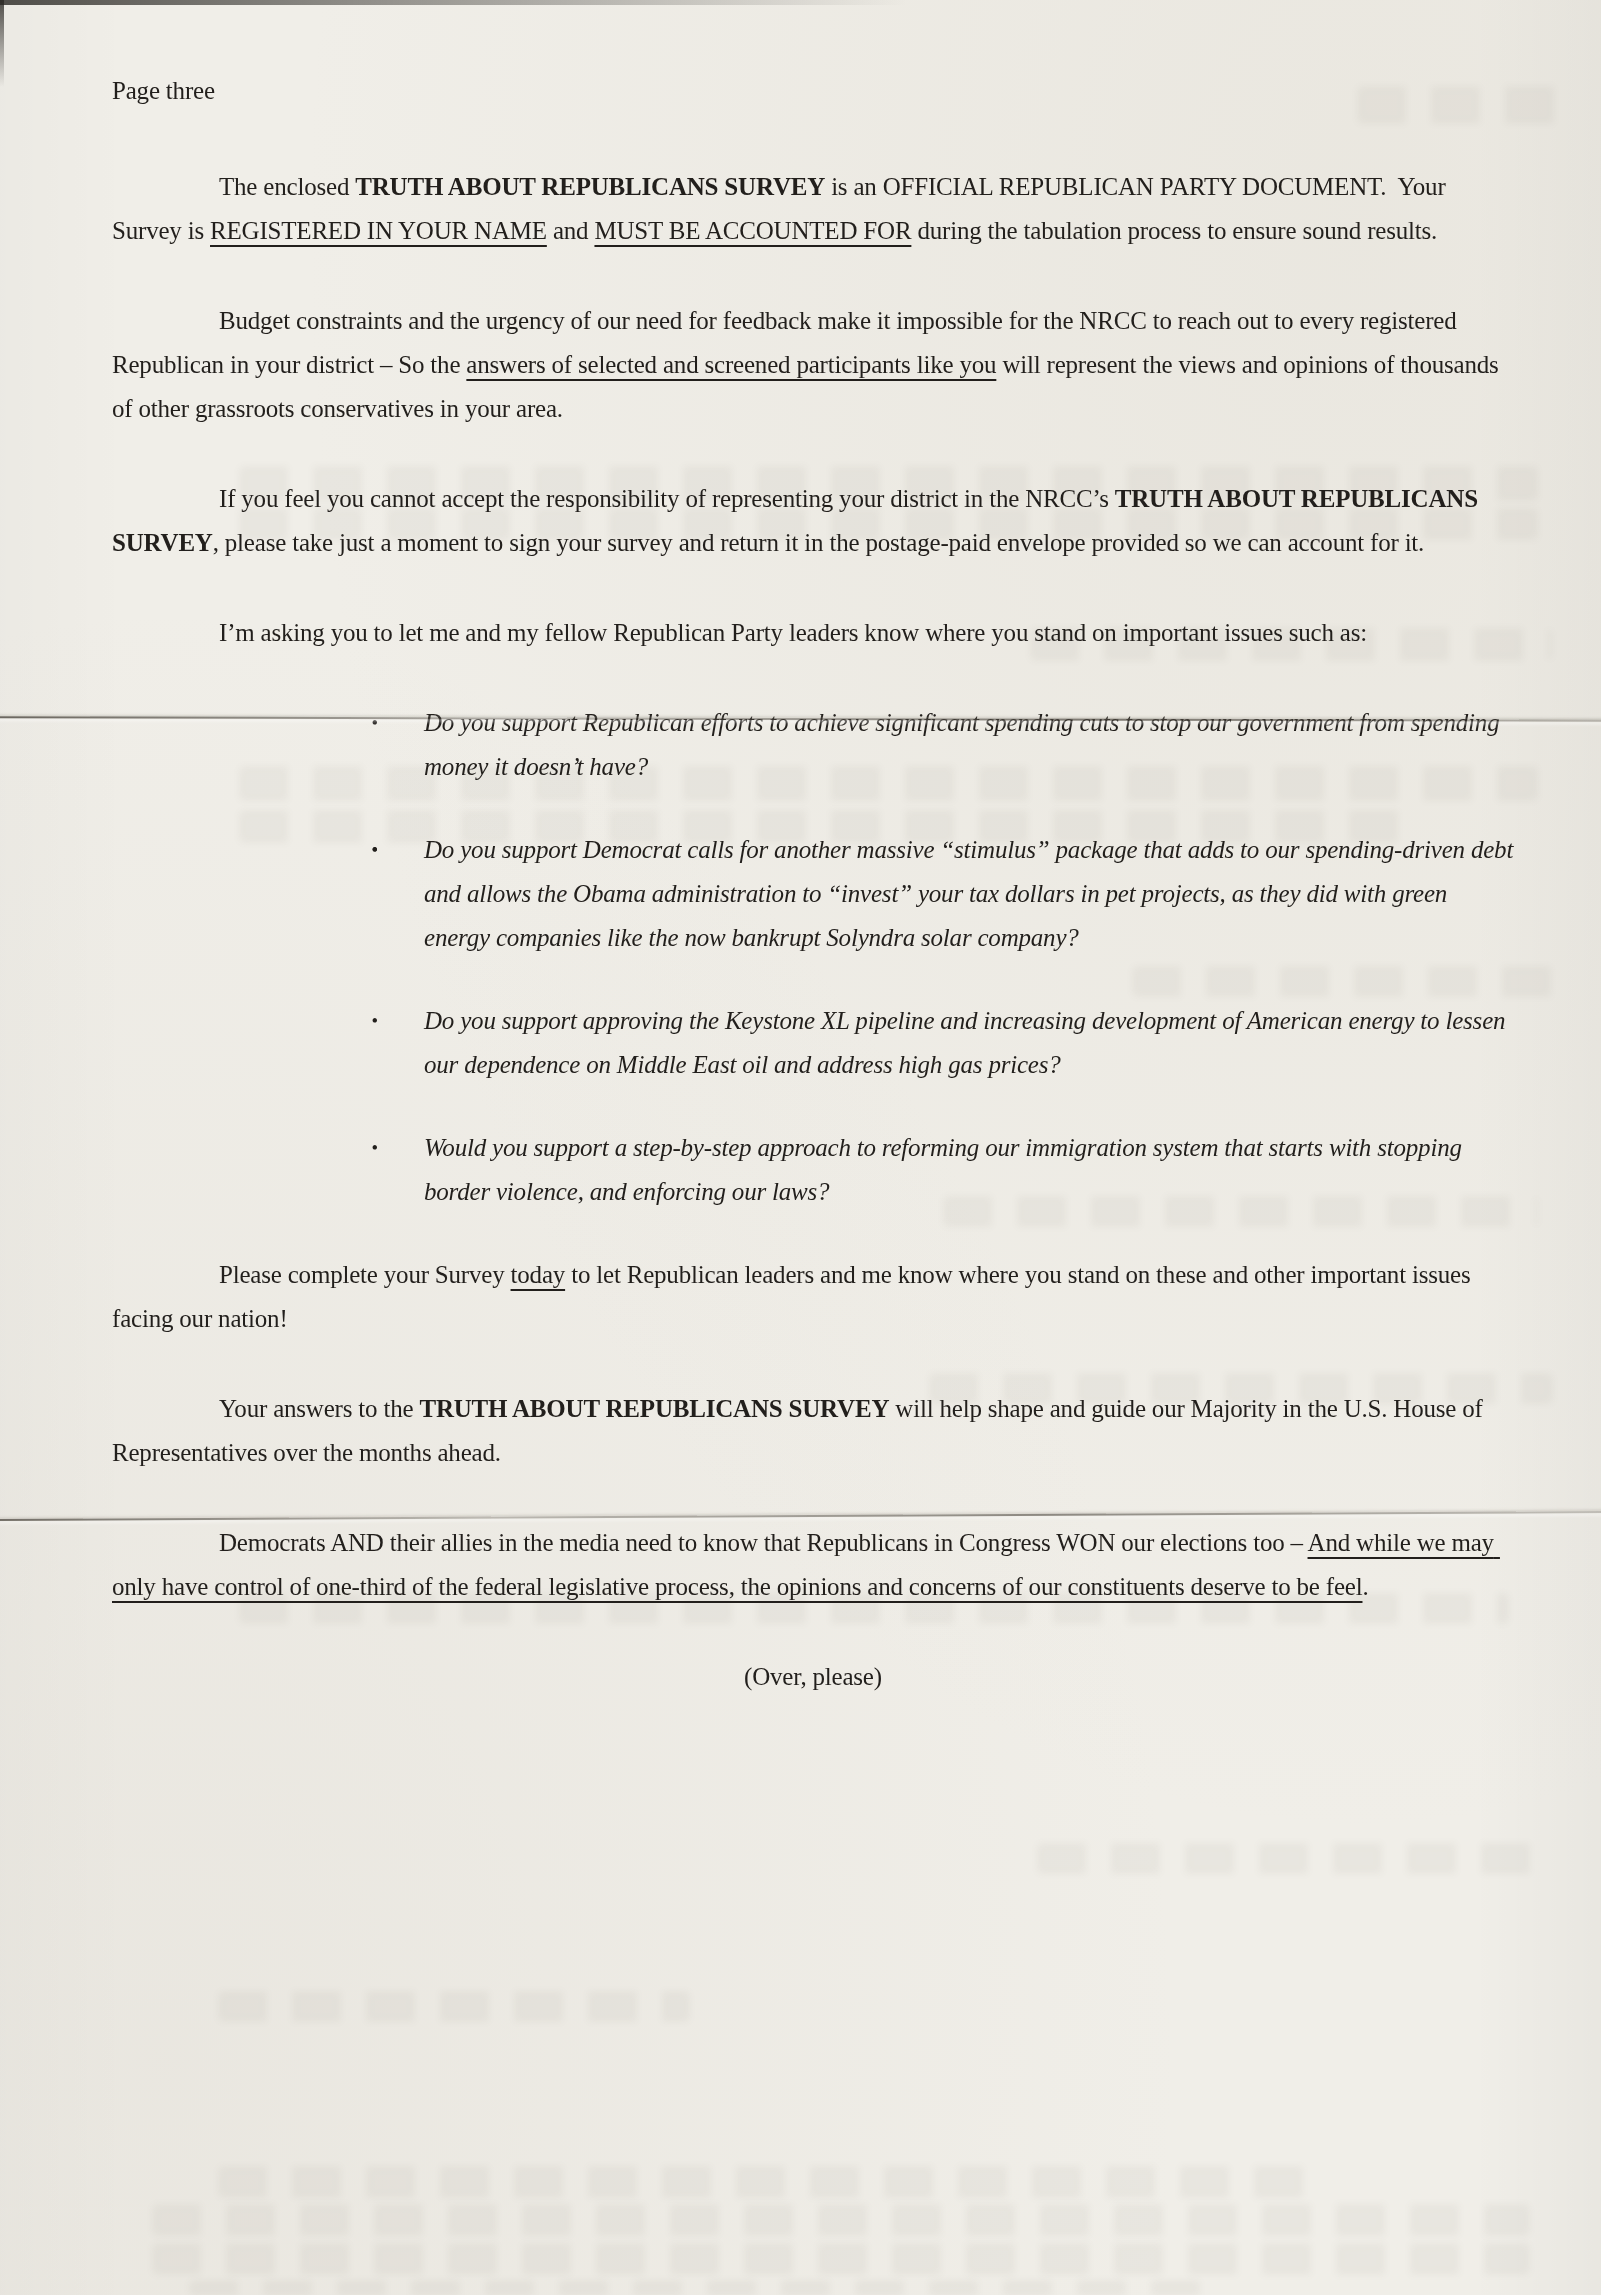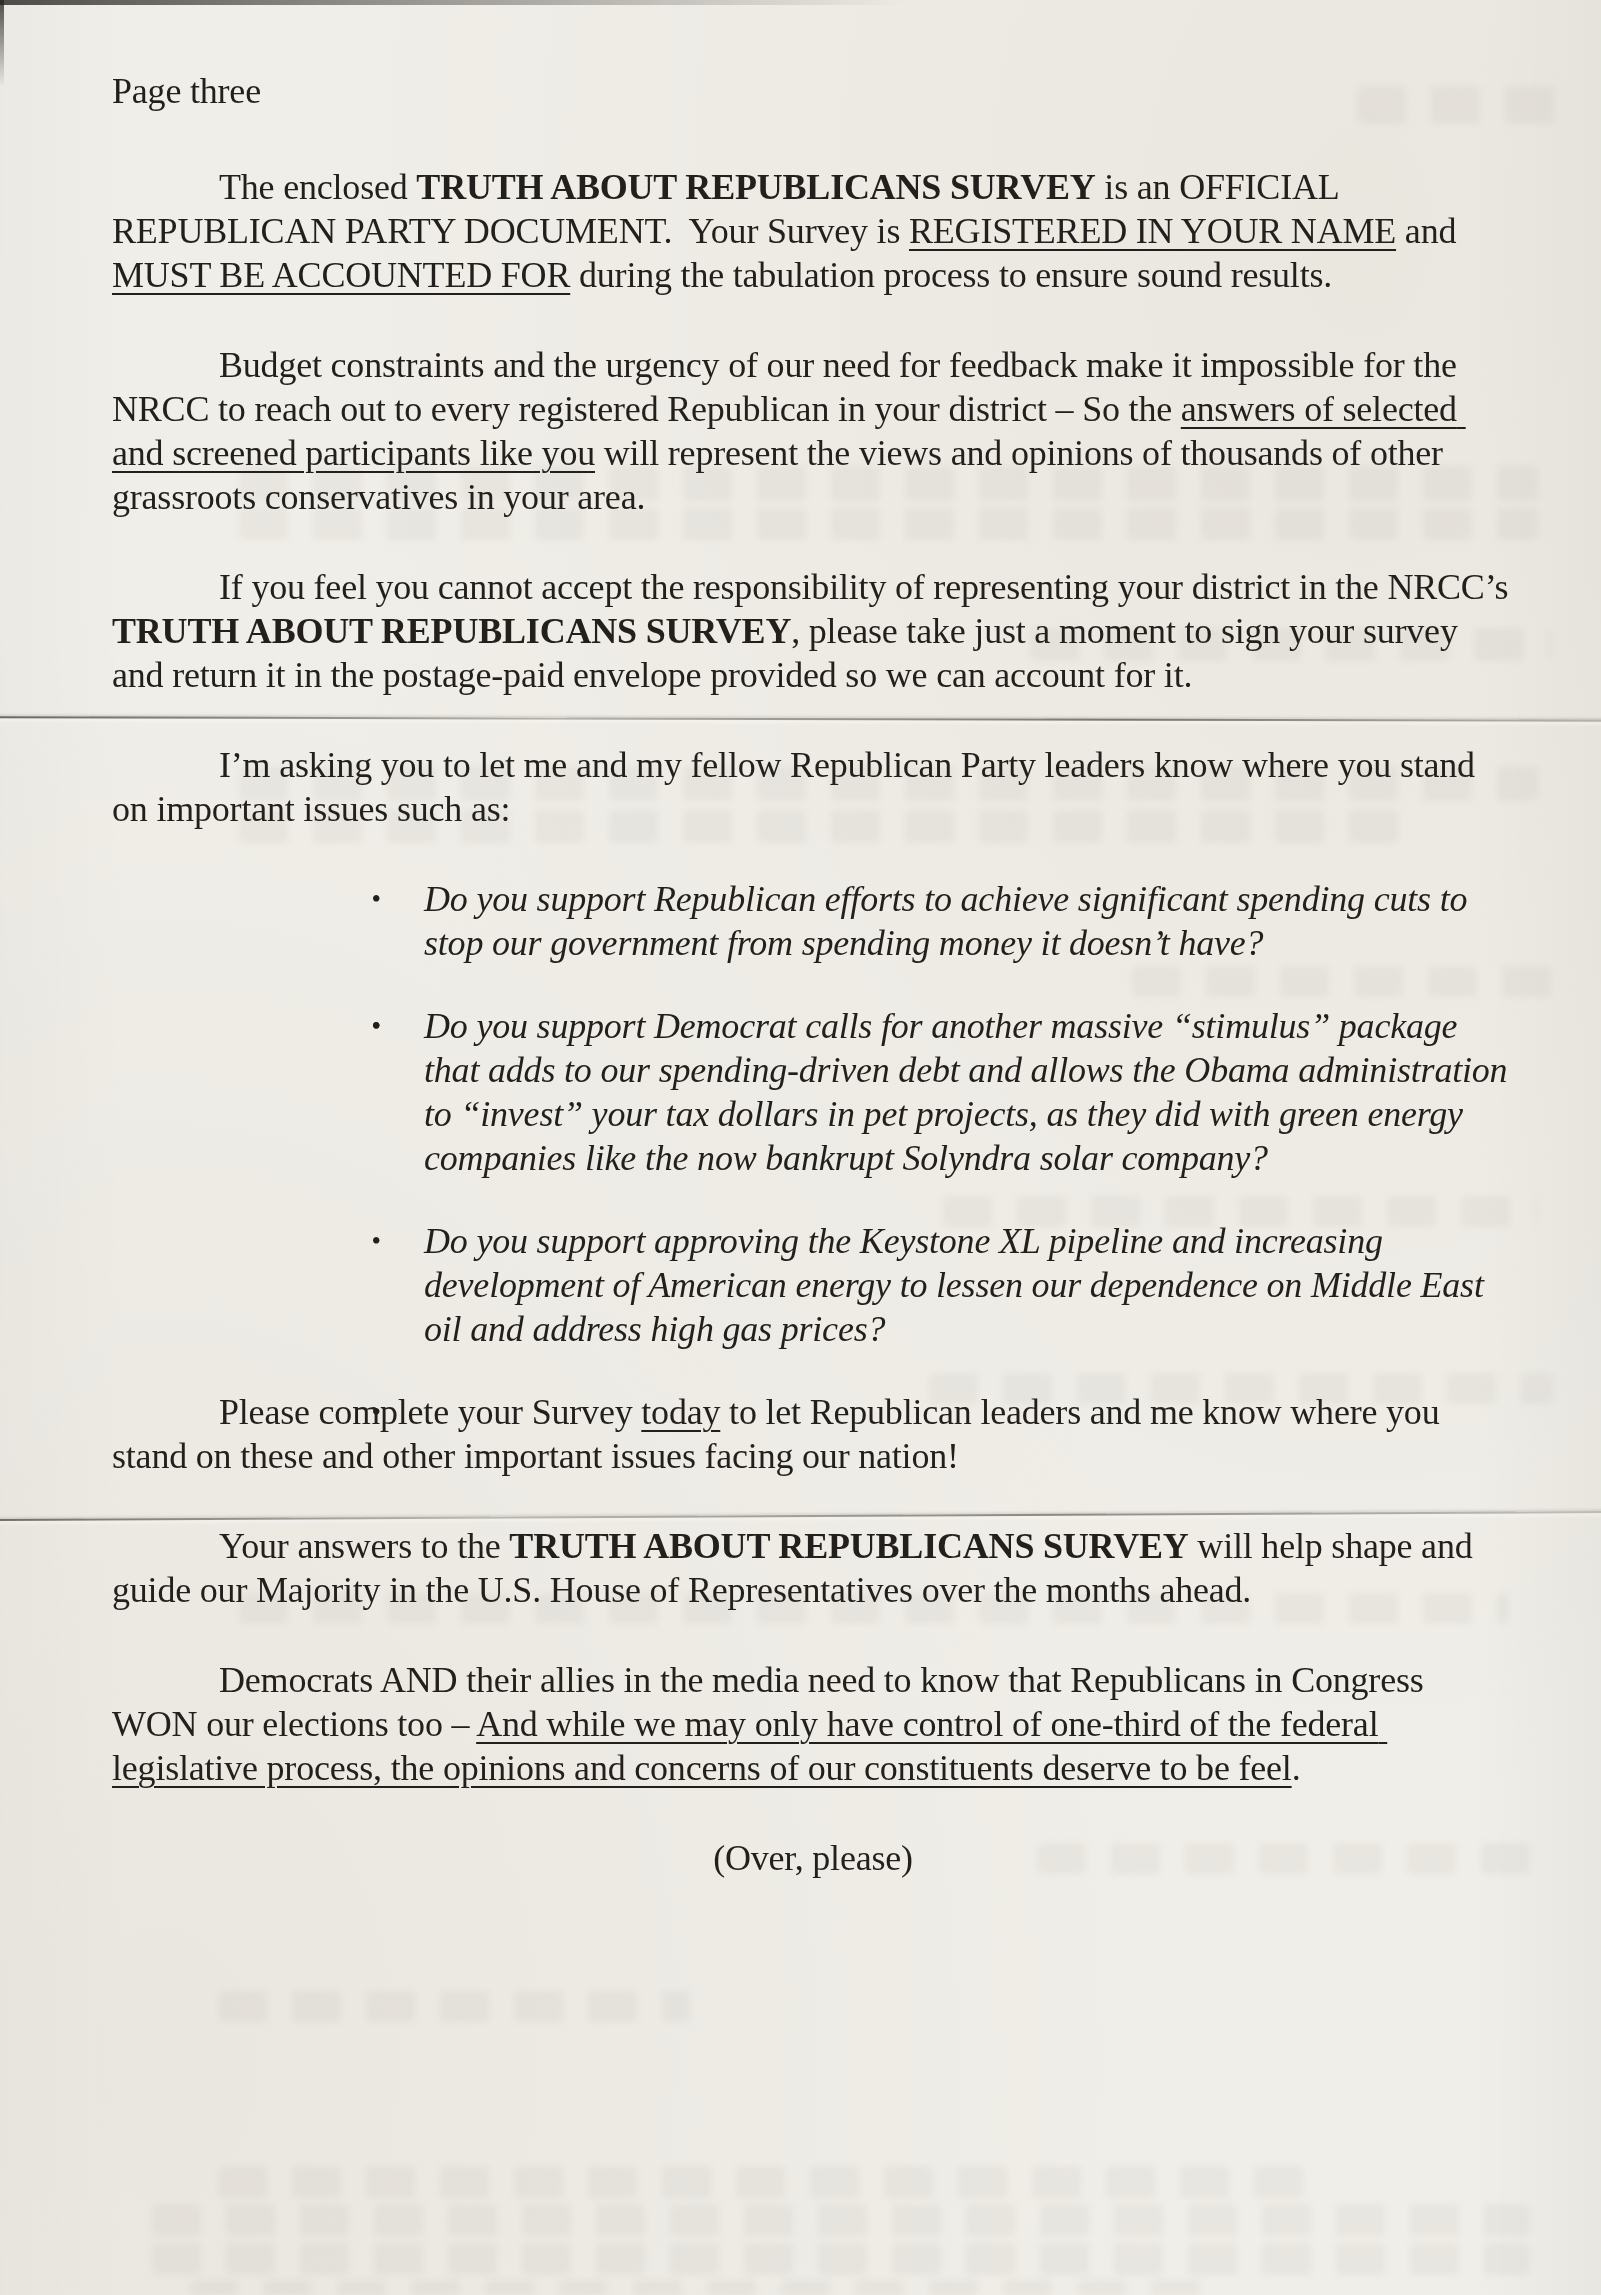--- a/index.html
+++ b/index.html
@@ -15,21 +15,21 @@
     position:absolute;inset:0;
     background:
       radial-gradient(ellipse at 85% 10%, rgba(215,210,198,.25), rgba(0,0,0,0) 55%),
       radial-gradient(ellipse at 10% 90%, rgba(210,205,195,.22), rgba(0,0,0,0) 50%),
       linear-gradient(90deg, rgba(0,0,0,.02), rgba(0,0,0,0) 8%, rgba(0,0,0,0) 92%, rgba(0,0,0,.03)),
       #f0eee8;
   }
   .content{
     position:absolute;
     left:112px;top:69px;right:87px;
-    font-size:36px;line-height:44px;
+    font-size:25px;line-height:44px;
     letter-spacing:-0.2px;
     font-family:Liberation Serif, serif;
   }
   .page-label{margin:0 0 52px 0;}
   .para{margin:0 0 46px 0;text-indent:107px;}
   .para span{white-space:pre-wrap;}
   .b{font-weight:bold;margin-top:25px;}
   .u{text-decoration:underline;text-decoration-thickness:2.2px;text-underline-offset:5.8px;}
   .bullet{
     position:relative;
@@ -97,21 +97,21 @@
     <div class="page-label">Page three</div>
     <div>
         <p class="para"><span>The enclosed </span><span class="b">TRUTH ABOUT REPUBLICANS SURVEY</span><span> is an OFFICIAL REPUBLICAN PARTY DOCUMENT.  Your Survey is </span><span class="u">REGISTERED IN YOUR NAME</span><span> and </span><span class="u">MUST BE ACCOUNTED FOR</span><span> during the tabulation process to ensure sound results.</span></p>
         <p class="para"><span>Budget constraints and the urgency of our need for feedback make it impossible for the NRCC to reach out to every registered Republican in your district – So the </span><span class="u">answers of selected and screened participants like you</span><span> will represent the views and opinions of thousands of other grassroots conservatives in your area.</span></p>
         <p class="para"><span>If you feel you cannot accept the responsibility of representing your district in the NRCC’s </span><span class="b">TRUTH ABOUT REPUBLICANS SURVEY</span><span>, please take just a moment to sign your survey and return it in the postage-paid envelope provided so we can account for it.</span></p>
         <p class="para"><span>I’m asking you to let me and my fellow Republican Party leaders know where you stand on important issues such as:</span></p>
         <div class="bullet"><span class="marker">•</span><span><span>Do you support Republican efforts to achieve significant spending cuts to stop our government from spending money it doesn’t have?</span></span></div>
         <div class="bullet"><span class="marker">•</span></div>
         <div class="bullet"><span class="marker">•</span><span><span>Do you support Democrat calls for another massive “stimulus” package that adds to our spending-driven debt and allows the Obama administration to “invest” your tax dollars in pet projects, as they did with green energy companies like the now bankrupt Solyndra solar company?</span></span></div>
         <div class="bullet"><span class="marker">•</span><span><span>Do you support approving the Keystone XL pipeline and increasing development of American energy to lessen our dependence on Middle East oil and address high gas prices?</span></span></div>
-        <div class="bullet"><span class="marker">•</span></div>
+        <div class="bullet"><span class="marker">•</span><span><span>Would you support a step-by-step approach to reforming our immigration system that starts with stopping border violence, and enforcing our laws?</span></span></div>
         <p class="para"><span>Please complete your Survey </span><span class="u">today</span><span> to let Republican leaders and me know where you stand on these and other important issues facing our nation!</span></p>
         <p class="para"><span>Your answers to the </span><span class="b">TRUTH ABOUT REPUBLICANS SURVEY</span><span> will help shape and guide our Majority in the U.S. House of Representatives over the months ahead.</span></p>
         <p class="para"><span>Democrats AND their allies in the media need to know that Republicans in Congress WON our elections too – </span><span class="u">And while we may only have control of one-third of the federal legislative process, the opinions and concerns of our constituents deserve to be feel</span><span>.</span></p>
       </div>
     <div class="footer-note">(Over, please)</div>
   </div>
 
   <div class="crease crease-1"></div>
   <div class="crease crease-2"></div>
 

